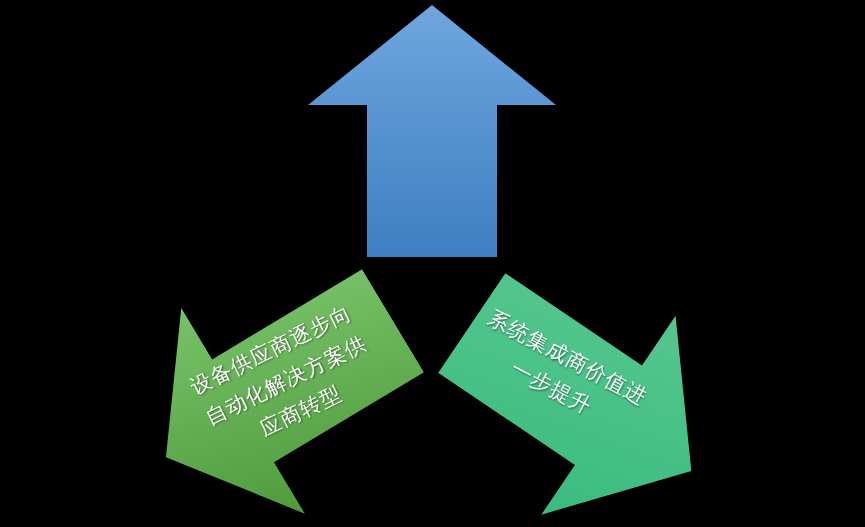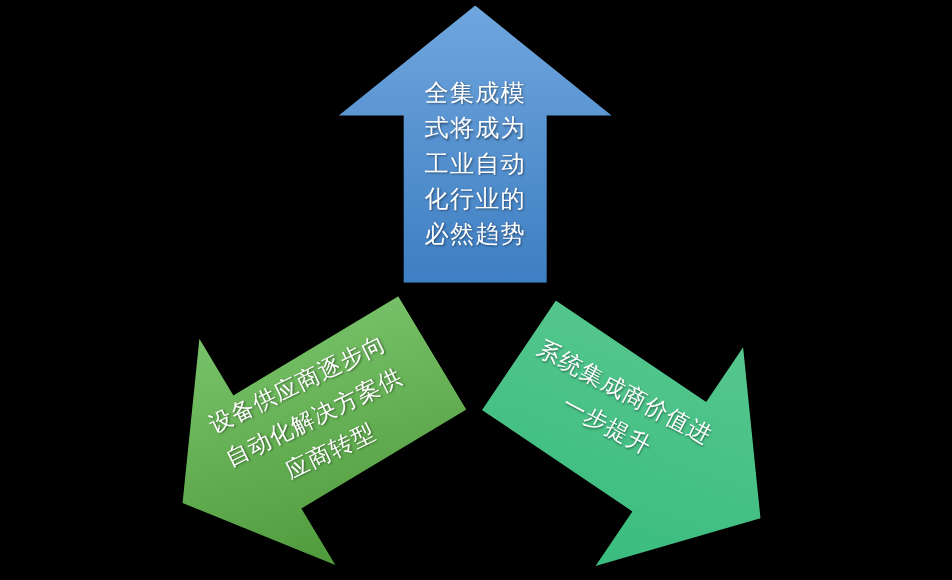--- a/index.html
+++ b/index.html
@@ -97,25 +97,20 @@
   <div class="arrow arrow-up">
     <svg width="248" height="252" viewBox="0 0 248 252">
       <defs>
         <linearGradient id="gradUp" x1="0" y1="0" x2="0" y2="1">
           <stop offset="0" stop-color="#6FA6DE"></stop>
           <stop offset="1" stop-color="#3E7EC2"></stop>
         </linearGradient>
       </defs>
       <polygon points="124,0 248,100 189,100 189,252 59,252 59,100 0,100" fill="url(#gradUp)"></polygon>
     </svg>
-    <div class="arrow-text">全集成模
-式将成为
-工业自动
-化行业的
-必然趋势</div>
   </div>
 
   <div class="arrow arrow-left">
     <svg width="265" height="240" viewBox="0 0 265 240">
       <defs>
         <linearGradient id="gradLeft" x1="0.65" y1="0" x2="0.35" y2="1">
           <stop offset="0" stop-color="#7CC56D"></stop>
           <stop offset="1" stop-color="#4F9B3C"></stop>
         </linearGradient>
       </defs>

